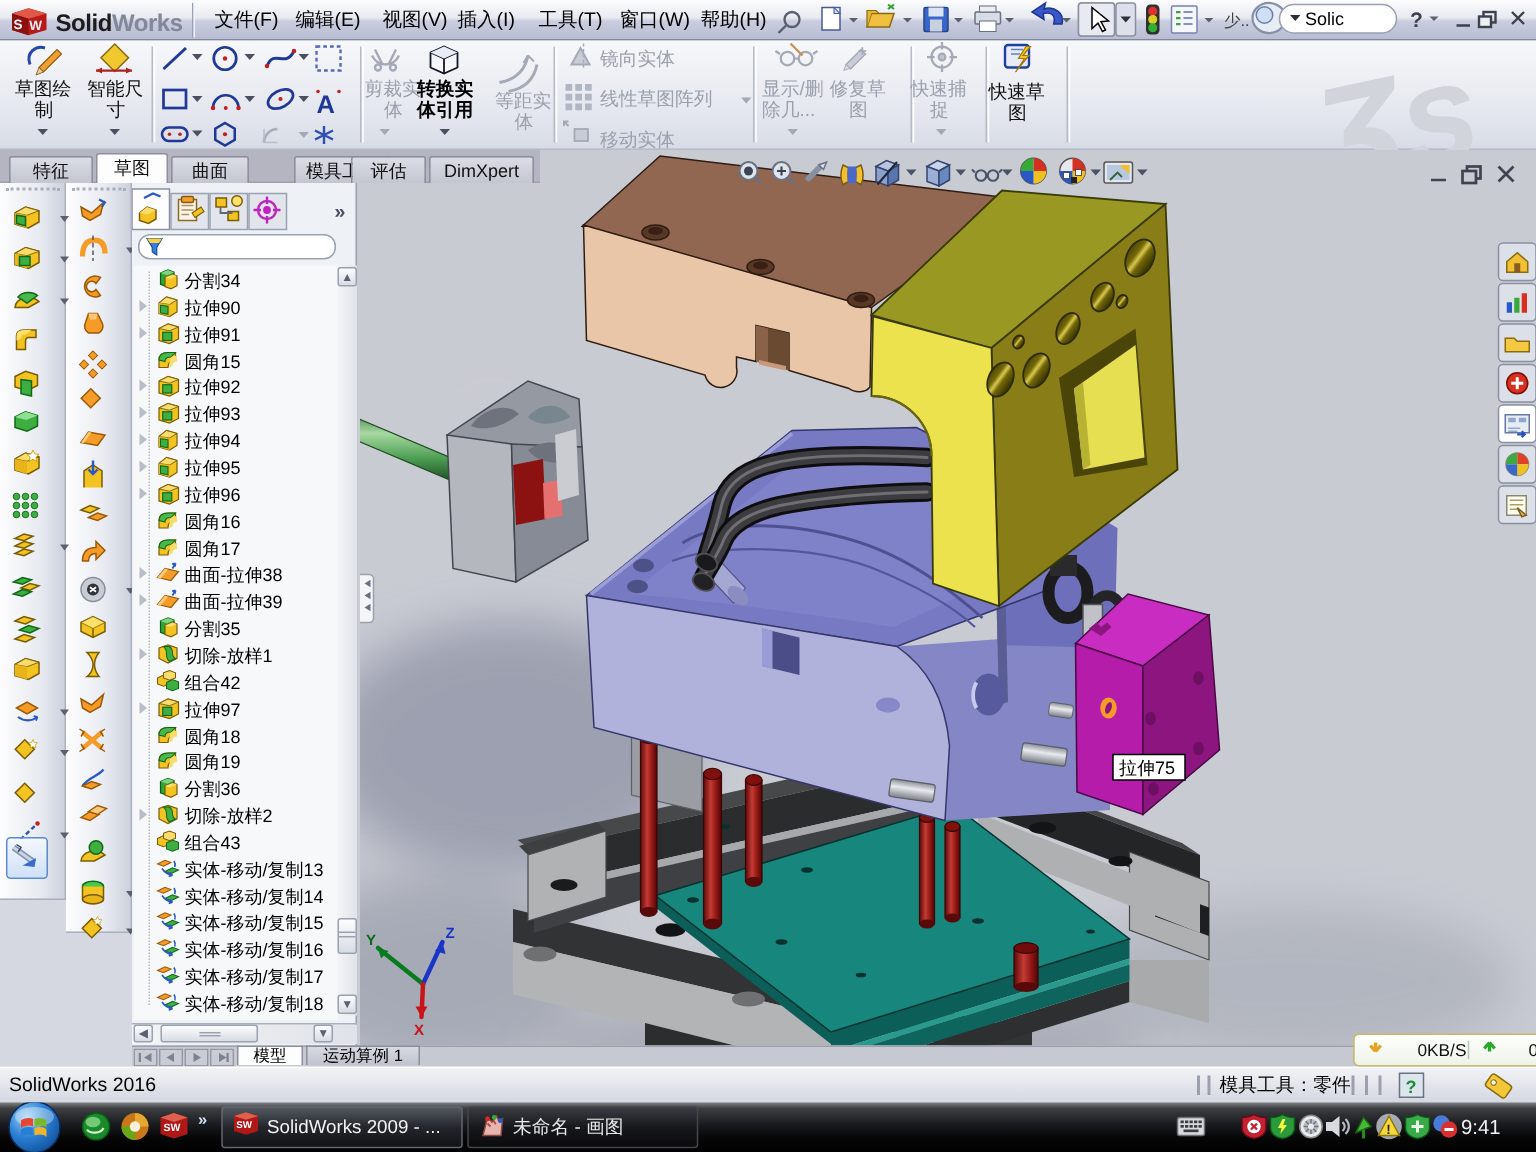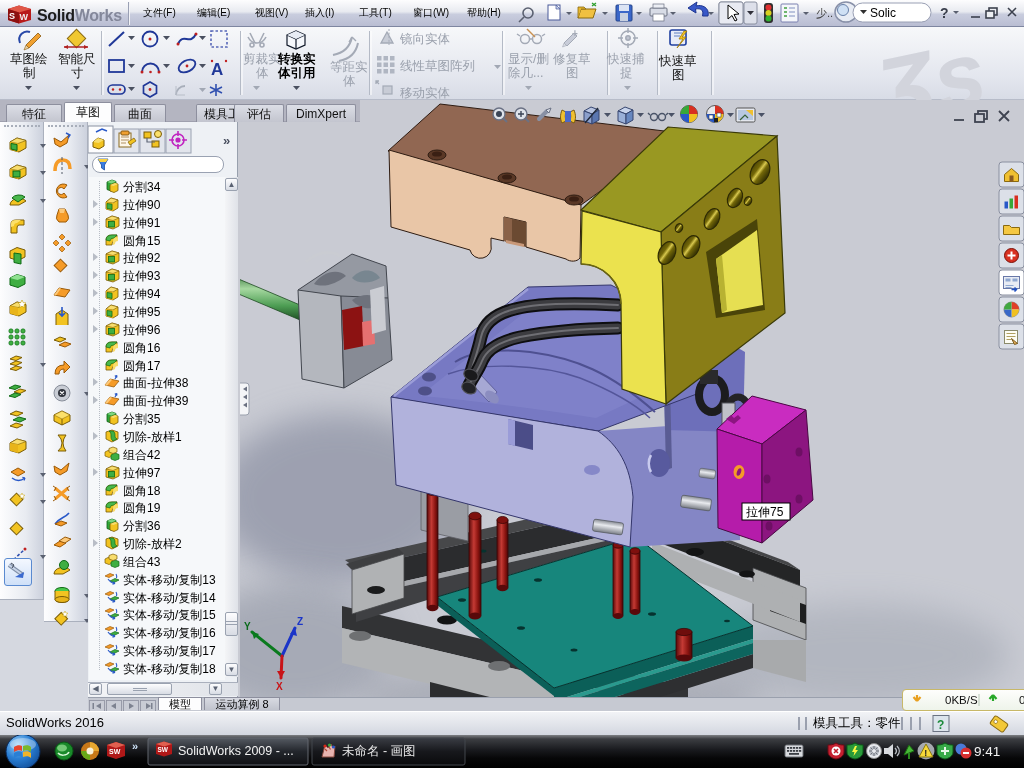--- a/index.html
+++ b/index.html
@@ -1,21 +1,21 @@
 <!DOCTYPE html>
 <html><head><meta charset="utf-8">
 <style>
 *{margin:0;padding:0;box-sizing:border-box;}
 html,body{width:1024px;height:768px;overflow:hidden;font-family:"Liberation Sans",sans-serif;}
 #app{position:relative;width:1024px;height:768px;background:#c9cbd3;}
 .abs{position:absolute;}
 
 #titlebar{left:0;top:0;width:1024px;height:27px;background:linear-gradient(#fdfdfe,#e8eaf0 45%,#c9cdde 55%,#b9bdd2);border-bottom:1px solid #7e86a0;}
 #logo{left:6px;top:3px;width:200px;height:22px;}
-.menu{top:0;height:26px;line-height:26px;font-size:10px;color:#000;}
+.menu{top:0;height:26px;line-height:26px;font-size:13px;color:#000;}
 
 #cmdbar{left:0;top:27px;width:1024px;height:73px;background:linear-gradient(#f7f8fa,#e3e6ee 70%,#d8dce6);border-bottom:1px solid #b7bcc9;}
 .dd{width:0;height:0;border-left:3px solid transparent;border-right:3px solid transparent;border-top:4px solid #5a6070;}
 
 #tabbar{left:0;top:100px;width:360px;height:22px;background:#b4b5c1;border-bottom:1px solid #9fa0ae;}
 .tab{top:104px;height:18px;font-size:12px;text-align:center;color:#111;background:linear-gradient(#dcdee6,#c3c5cf);border:1px solid #8d8f9e;border-bottom:none;border-radius:2px 2px 0 0;line-height:19px;}
 .tabactive{background:#fdfdfe;height:20px;top:102px;z-index:3;}
 
 #leftbg{left:0;top:122px;width:88px;height:589px;background:#d5d8e0;}
 .toolcol{background:linear-gradient(90deg,#fdfdfe,#e8ebf1 60%,#ccd1dd);border-right:1px solid #aab0bd;border-bottom:1px solid #aab0bd;}
@@ -1090,21 +1090,21 @@
 <div class="abs sbtn" style="left:225px;top:663px;width:13px;height:13px;line-height:11px;">▼</div>
 <div class="abs sb" style="left:88px;top:682px;width:150px;height:14px;border-top:1px solid #aab0bd;"></div>
 <div class="abs sbtn" style="left:89px;top:683px;width:13px;height:12px;line-height:10px;">◀</div>
 <div class="abs sbtn" style="left:107px;top:683px;width:65px;height:12px;">
       <div style="margin:4px auto 0;width:14px;border-top:1px solid #9aa2b0;border-bottom:1px solid #9aa2b0;height:3px;"></div>
     </div>
 <div class="abs sbtn" style="left:209px;top:683px;width:13px;height:12px;line-height:10px;">▼</div>
 
 <div class="abs" id="doctabs"></div>
 <div class="abs dtab" style="left:158px;width:44px;background:#fdfdfe;">模型</div>
-<div class="abs dtab" style="left:204px;width:76px;background:linear-gradient(#d8dae2,#c0c3cd);">运动算例 8</div>
+<div class="abs dtab" style="left:204px;width:76px;background:linear-gradient(#d8dae2,#c0c3cd);">运动算例 1</div>
 
 <div class="abs" style="left:89px;top:698px;width:68px;height:12px;">
 <svg width="68" height="12">
         <g fill="#c9ccd5" stroke="#8d909e" stroke-width="0.8">
           <rect x="0.5" y="0.5" width="15" height="11"></rect>
           <rect x="17.5" y="0.5" width="15" height="11"></rect>
           <rect x="34.5" y="0.5" width="15" height="11"></rect>
           <rect x="51.5" y="0.5" width="15" height="11"></rect>
         </g>
         <g fill="#7d8290">

